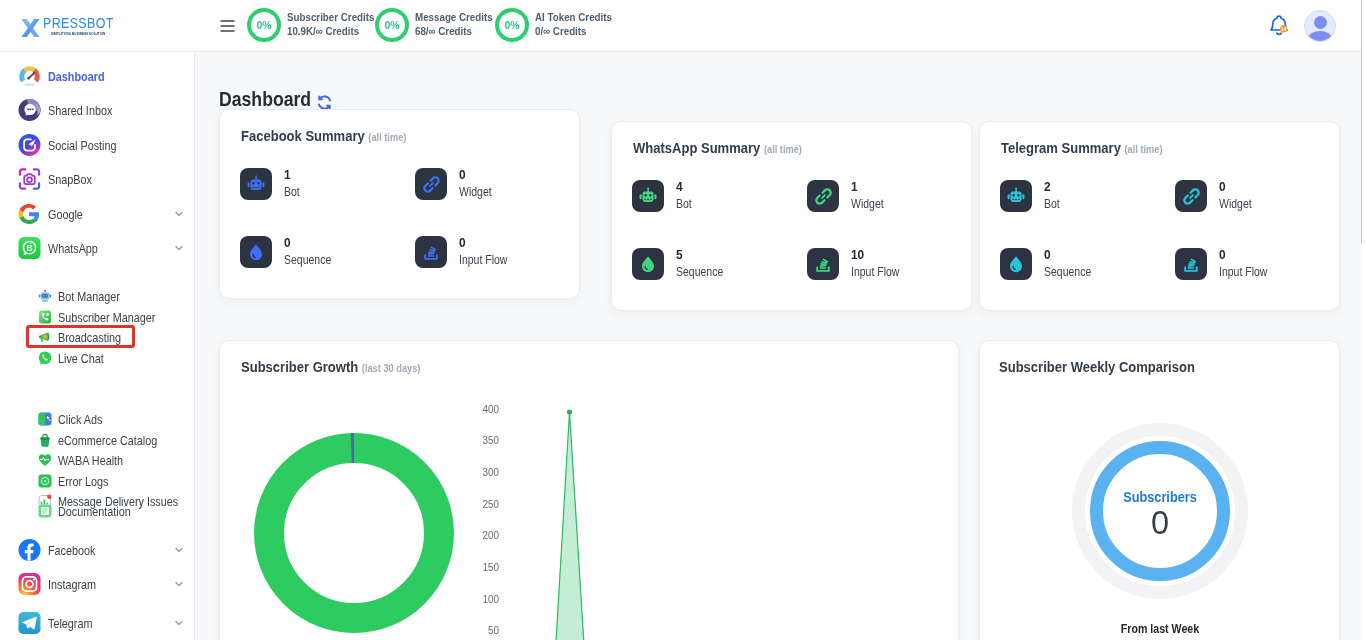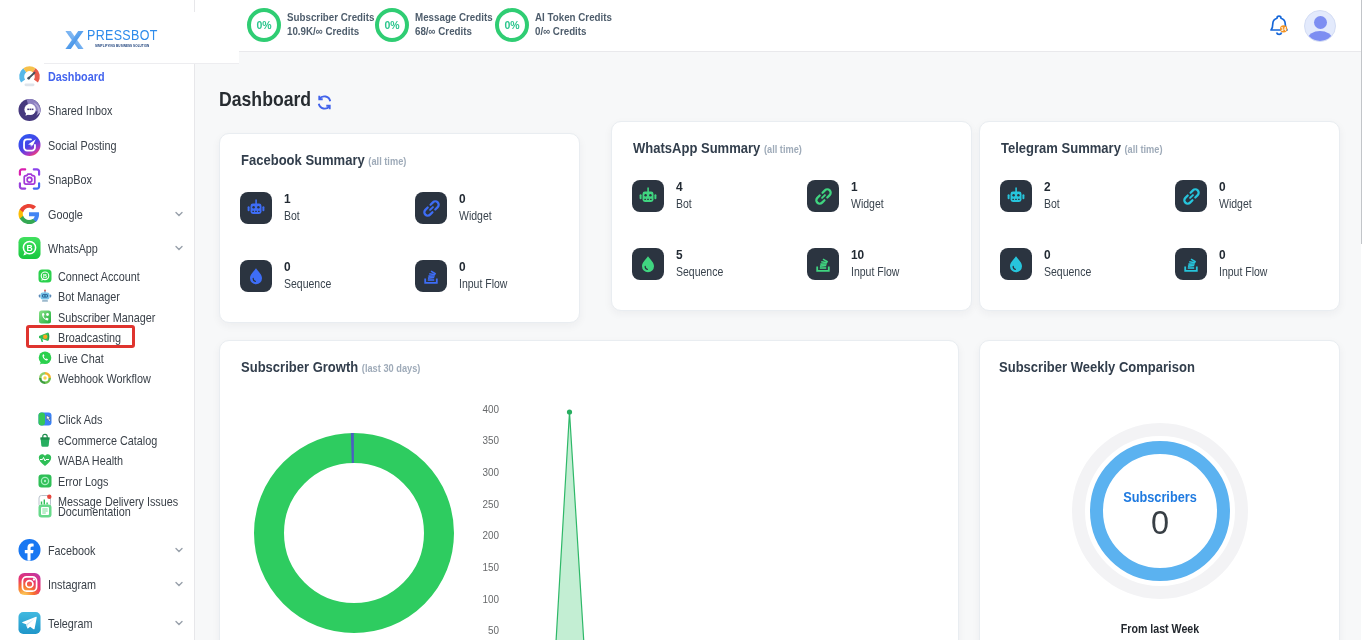--- a/index.html
+++ b/index.html
@@ -2,21 +2,21 @@
 <html><head>
 <meta charset="utf-8">
 <style>
 * { margin:0; padding:0; box-sizing:border-box; }
 html,body { width:1365px; height:640px; overflow:hidden; font-family:"Liberation Sans", sans-serif; background:#fff; }
 .abs { position:absolute; }
 
 #page { position:relative; width:1365px; height:640px; background:#f7f8f9; }
 #topbar { position:absolute; left:195px; top:0; width:1166px; height:52px; background:#fff; border-bottom:1px solid #e9e9ec; }
 #sidebar { position:absolute; left:0; top:0; width:195px; height:640px; background:#fff; border-right:1px solid #e7e7ea; }
-#logo { position:absolute; left:0; top:12px; width:195px; height:52px; background:#fff; border-bottom:1px solid #ededf0;margin-left:44px; }
+#logo { position:absolute; left:0; top:0; width:195px; height:52px; background:#fff; border-bottom:1px solid #ededf0; }
 #main { position:absolute; left:196px; top:53px; width:1165px; height:587px; background:#f7f8f9; }
 
 .mitem { position:absolute; left:0; width:195px; height:24px; }
 .mico { position:absolute; left:18px; top:50%; transform:translateY(-50%); width:23px; height:23px; }
 .mtxt { position:absolute; left:48px; top:50%; transform:translateY(-50%) scaleX(0.82); transform-origin:0 50%; font-size:13.2px; color:#3a4149; font-weight:500; white-space:nowrap; }
 .sico { position:absolute; left:38px; top:50%; transform:translateY(-50%); width:14px; height:14px; }
 .stxt { position:absolute; left:58px; top:50%; transform:translateY(-50%) scaleX(0.82); transform-origin:0 50%; font-size:13.2px; color:#3a4149; white-space:nowrap; }
 .chev { position:absolute; right:11px; top:50%; transform:translateY(-50%); width:10px; height:10px; }
 
 .credgrp { position:absolute; top:8px; height:36px; }
@@ -36,21 +36,21 @@
 <div id="page">
   <div id="main">
     <div class="abs" style="left:23px;top:34px;font-size:21px;font-weight:bold;color:#272c31;transform:scaleX(0.84);transform-origin:0 0">Dashboard</div>
     <svg class="abs" style="left:121px;top:42px" width="15" height="15" viewBox="0 0 15 15">
       <path d="M13.2 6.2 A6 6 0 0 0 2.5 3.8" fill="none" stroke="#4263eb" stroke-width="1.9"></path>
       <path d="M2.3 0.8 v3.4 h3.4" fill="none" stroke="#4263eb" stroke-width="1.9"></path>
       <path d="M1.8 8.8 A6 6 0 0 0 12.5 11.2" fill="none" stroke="#4263eb" stroke-width="1.9"></path>
       <path d="M12.7 14.2 v-3.4 h-3.4" fill="none" stroke="#4263eb" stroke-width="1.9"></path>
     </svg>
 
-    <div class="card" style="left:23px;top:80px;width:361px;height:190px">
+    <div class="card" style="left:23px;top:56px;width:361px;height:190px">
       <div class="ctitle">Facebook Summary <small>(all time)</small></div>
       <div class="ibox" style="left:20px;top:58px">
           <svg width="20" height="20" viewBox="0 0 20 20">
             <g fill="#3e6df6">
               <rect x="4.5" y="5.5" width="11" height="10.5" rx="2.4"></rect>
               <rect x="9.3" y="1.5" width="1.6" height="4.5"></rect>
               <rect x="1.6" y="8.2" width="2" height="5" rx="1"></rect>
               <rect x="16.4" y="8.2" width="2" height="5" rx="1"></rect>
             </g>
             <circle cx="7.6" cy="9.3" r="1.25" fill="#2b3440"></circle>
@@ -361,29 +361,20 @@
         <circle cx="12" cy="11.6" r="6.4" fill="none" stroke="#fff" stroke-width="1.6"></circle>
         <path d="M6.8 16.5 l-1.2 3.2 l3.4 -1.1 Z" fill="#fff"></path>
         <text x="12" y="15" text-anchor="middle" font-size="9" font-weight="bold" fill="#fff" font-family="Liberation Sans">B</text>
       </svg>
       <span class="mtxt">WhatsApp</span>
       <svg class="chev" viewBox="0 0 10 10">
           <path d="M2 3.5 L5 6.5 L8 3.5" fill="none" stroke="#99a1ab" stroke-width="1.4" stroke-linecap="round"></path>
         </svg>
     </div>
 
-    <div class="mitem" style="top:265.5px;height:20px">
-      <svg class="sico" viewBox="0 0 14 14">
-          <rect x="0.5" y="0.5" width="13" height="13" rx="3.5" fill="#2bd14d"></rect>
-          <circle cx="7" cy="6.8" r="3.8" fill="none" stroke="#fff" stroke-width="1.1"></circle>
-          <path d="M4 9.8 l-0.8 2 l2.1 -0.7 Z" fill="#fff"></path>
-          <text x="7" y="8.9" text-anchor="middle" font-size="5.5" font-weight="bold" fill="#fff" font-family="Liberation Sans">B</text>
-        </svg>
-      <span class="stxt">Connect Account</span>
-    </div>
     <div class="mitem" style="top:286px;height:20px">
       <svg class="sico" viewBox="0 0 14 14">
           <rect x="2.5" y="3.5" width="9" height="7" rx="2" fill="#79c3e8"></rect>
           <rect x="4.2" y="5.2" width="5.6" height="3.4" rx="1" fill="#23518c"></rect>
           <circle cx="5.8" cy="6.9" r="0.8" fill="#6ee0f0"></circle>
           <circle cx="8.2" cy="6.9" r="0.8" fill="#6ee0f0"></circle>
           <rect x="6.4" y="1.6" width="1.2" height="2" fill="#5a89b8"></rect>
           <circle cx="7" cy="1.4" r="0.9" fill="#e05a4e"></circle>
           <rect x="0.8" y="5.5" width="1.5" height="3" rx="0.7" fill="#5a89b8"></rect>
           <rect x="11.7" y="5.5" width="1.5" height="3" rx="0.7" fill="#5a89b8"></rect>
@@ -415,30 +406,20 @@
         </svg>
       <span class="stxt">Broadcasting</span>
     </div>
     <div class="mitem" style="top:347.5px;height:20px">
       <svg class="sico" viewBox="0 0 14 14">
           <circle cx="7" cy="6.8" r="6.3" fill="#2bd14d"></circle>
           <path d="M3.2 10.5 l-1.4 3 l3.2 -1.2 Z" fill="#2bd14d"></path>
           <path d="M4.6 4.2 c-0.6 1.8 1.8 5 4.6 5.4 l0.9-1.3 -1.7-0.9 -0.8 0.6 c-0.9-0.5-1.7-1.4-1.9-2.4 l0.8-0.5 -0.7-1.6 c-0.4-0.4-1-0.1-1.2 0.7 Z" fill="#fff"></path>
         </svg>
       <span class="stxt">Live Chat</span>
-    </div>
-    <div class="mitem" style="top:368px;height:20px">
-      <svg class="sico" viewBox="0 0 14 14">
-          <path d="M7 1 a6 6 0 0 1 6 6 l-2.5 0 a3.5 3.5 0 0 0 -3.5 -3.5 Z" fill="#f3b32a"></path>
-          <path d="M13 7 a6 6 0 0 1 -6 6 l0 -2.5 a3.5 3.5 0 0 0 3.5 -3.5 Z" fill="#6abf4b"></path>
-          <path d="M7 13 a6 6 0 0 1 -6 -6 l2.5 0 a3.5 3.5 0 0 0 3.5 3.5 Z" fill="#3e9e3e"></path>
-          <path d="M1 7 a6 6 0 0 1 6 -6 l0 2.5 a3.5 3.5 0 0 0 -3.5 3.5 Z" fill="#8ed06c"></path>
-          <circle cx="7" cy="7" r="1.7" fill="#f6d44a"></circle>
-        </svg>
-      <span class="stxt">Webhook Workflow</span>
     </div>
     <div class="mitem" style="top:409px;height:20px">
       <svg class="sico" viewBox="0 0 14 14">
           <rect x="0.5" y="0.5" width="13" height="13" rx="3" fill="#3b82f6"></rect>
           <rect x="0.5" y="0.5" width="6.5" height="13" rx="3" fill="#34c759"></rect>
           <path d="M8.5 3.5 v4.2 l1.2 -1 1.8 2.8 1 -0.7 -1.7 -2.7 1.6 -0.3 Z" fill="#fff" stroke="#2c3440" stroke-width="0.4"></path>
         </svg>
       <span class="stxt">Click Ads</span>
     </div>
     <div class="mitem" style="top:429.5px;height:20px">

